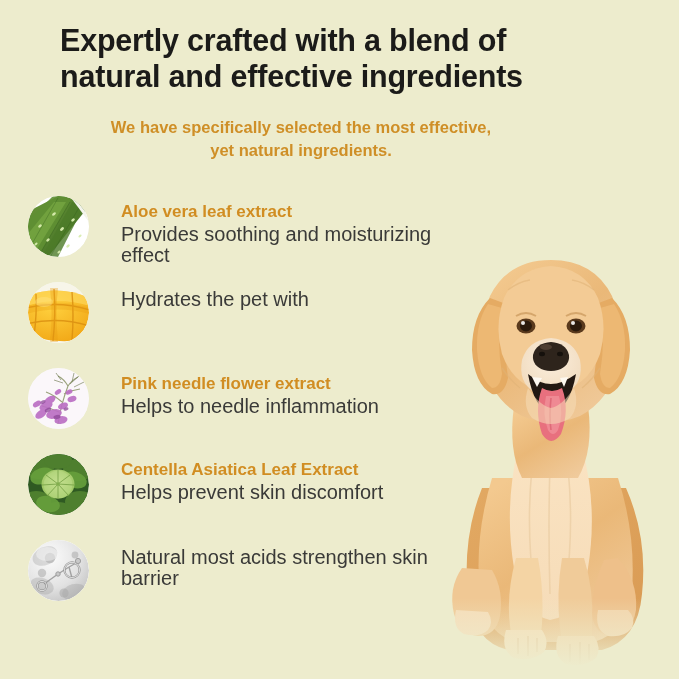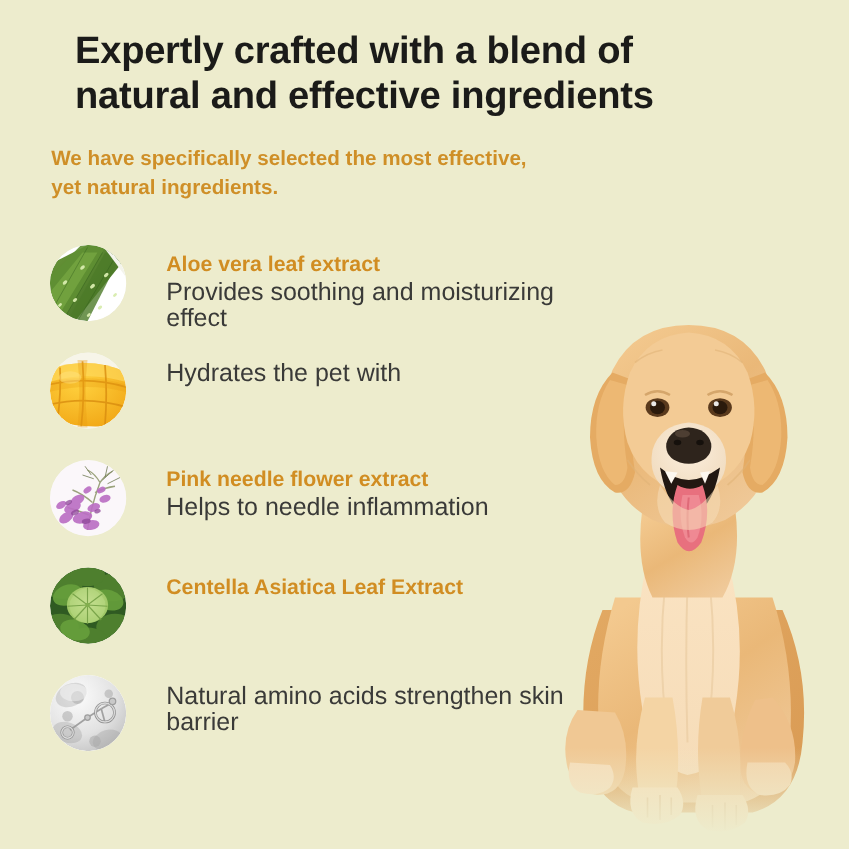--- a/index.html
+++ b/index.html
@@ -39,27 +39,28 @@
 
   .subhead {
     position: absolute;
     left: 41px;
     top: 116px;
     width: 520px;
     font-size: 16.5px;
     line-height: 23px;
     font-weight: 600;
     color: #cf8f27;
+    text-align: center;
   }
   .subhead .l2 { display: block; }
 
   
   .list {
     position: absolute;
-    left: 40px;
+    left: 28px;
     top: 196px;
     width: 420px;
   }
   .item {
     position: relative;
     height: 86px;
   }
   .thumb {
     position: absolute;
     left: 0;
@@ -288,20 +289,21 @@
                 <path d="M30 30 L19 42"></path>
               <path d="M30 30 L41 42"></path>
                 <path d="M30 30 L30 45"></path>
             </g>
             <circle cx="30" cy="30" r="1.8" fill="#82ae4e"></circle>
           </g>
         </svg>
       </div>
       <div class="texts">
         <div class="ing-title">Centella Asiatica Leaf Extract</div>
+        <div class="ing-desc">Helps prevent skin discomfort</div>
       </div>
     </div>
 
     <div class="item">
       <div class="thumb">
         <svg viewBox="0 0 61 61" xmlns="http://www.w3.org/2000/svg">
           <defs>
             <clipPath id="cG">
                 <circle cx="30.5" cy="30.5" r="30.5"></circle>
               </clipPath>
@@ -341,21 +343,21 @@
             </g>
             <g fill="#c9c9c9" stroke="#9e9e9e" stroke-width="1">
               <circle cx="50" cy="21" r="2.6"></circle>
               <circle cx="30" cy="34" r="2.2"></circle>
             </g>
             <ellipse cx="19" cy="14" rx="11" ry="7" fill="#ffffff" opacity=".4"></ellipse>
           </g>
         </svg>
       </div>
       <div class="texts">
-        <div class="ing-desc">Natural amino acids strengthen skin barrier</div>
+        <div class="ing-desc">Natural most acids strengthen skin barrier</div>
       </div>
     </div>
 
   </div>
 
   <div class="dog-wrap">
     <svg viewBox="0 0 258 430" xmlns="http://www.w3.org/2000/svg">
       <defs>
         <linearGradient id="coat" x1="0.2" y1="0" x2="0.85" y2="1">
           <stop offset="0" stop-color="#f3c98f"></stop>

